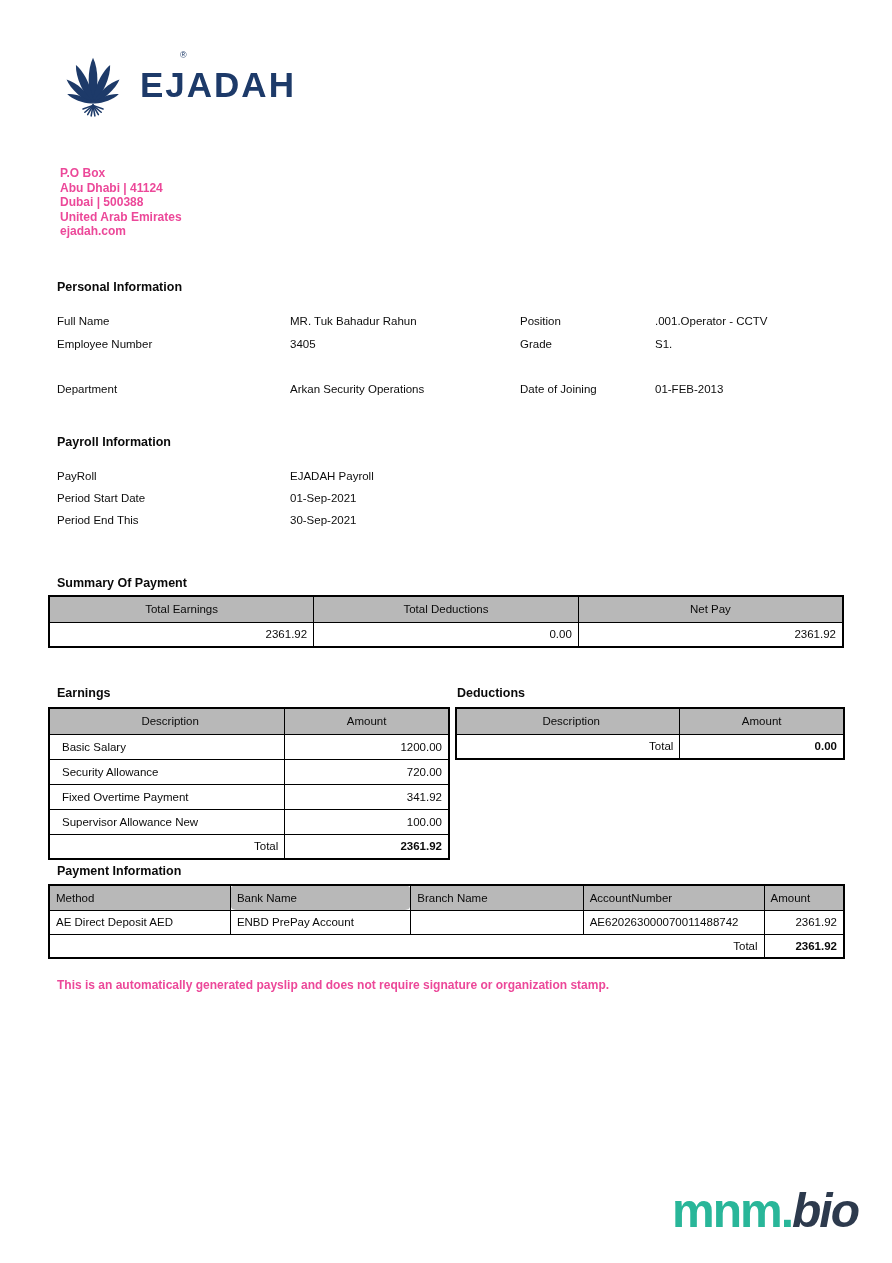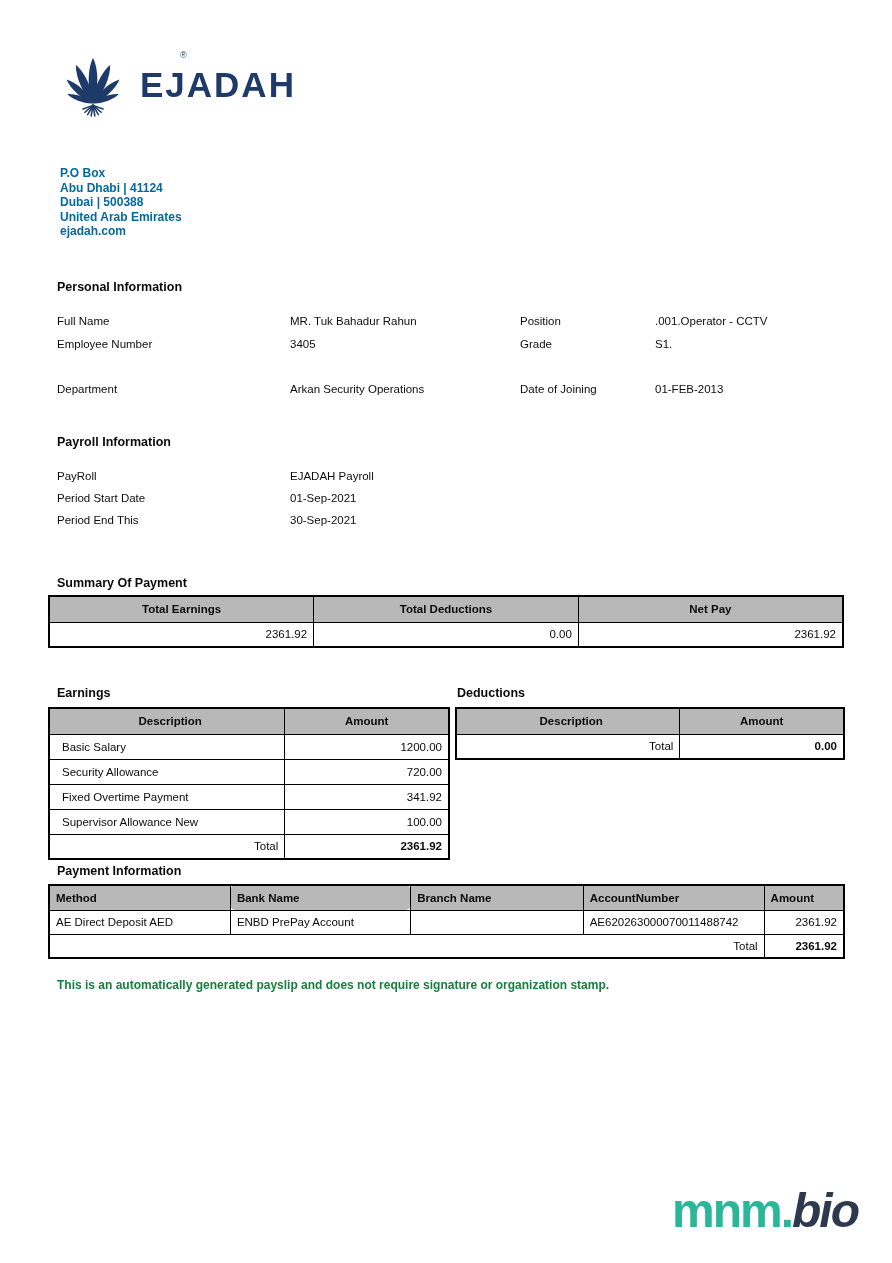--- a/index.html
+++ b/index.html
@@ -12,34 +12,34 @@
   body{background:#fff;font-family:"Liberation Sans", sans-serif;color:#0d0d0d;}
   .page{position:relative;width:892px;height:1263px;background:#fff;overflow:hidden;}
 
   
   .logo{position:absolute;left:62px;top:48px;display:flex;align-items:center;}
   .logo-mark{position:relative;width:64px;height:70px;}
   .logo-reg{position:absolute;left:118px;top:2px;font-size:9px;color:var(--brand-navy);}
   .logo-text{font-size:35px;font-weight:600;letter-spacing:2px;color:var(--brand-navy);margin-left:14px;margin-top:4px;}
 
   
-  .address{position:absolute;left:60px;top:166px;font-size:12px;font-weight:700;line-height:14.6px;color:#0369a1;}
+  .address{position:absolute;left:60px;top:166px;font-size:12px;font-weight:700;line-height:14.6px;color:#ec4899;}
 
   .section-heading{position:absolute;font-size:12.5px;font-weight:700;color:#0a0a0a;}
 
   .info-row{position:absolute;left:57px;width:800px;height:16px;font-size:11.5px;}
   .info-row .l1{position:absolute;left:0;top:0;}
   .info-row .v1{position:absolute;left:233px;top:0;}
   .info-row .l2{position:absolute;left:463px;top:0;}
   .info-row .v2{position:absolute;left:598px;top:0;}
 
   table{border-collapse:collapse;font-size:11.5px;color:#0a0a0a;}
   table, table th, table td{border:1px solid #000;}
   table{border-width:2px;}
-  th{background:var(--header-bg);font-weight:700;margin-left:28px;}
+  th{background:var(--header-bg);font-weight:400;margin-left:28px;}
   td,th{padding:0 6px;}
 
   .tbl-summary{position:absolute;left:48px;top:595px;width:796px;}
   .tbl-summary th{height:26px;text-align:center;}
   .tbl-summary td{height:25px;text-align:right;}
   .tbl-summary th{width:33.33%;}
 
   .tbl-earnings{position:absolute;left:48px;top:707px;width:402px;}
   .tbl-earnings th{height:26px;text-align:center;}
   .tbl-earnings td{height:25px;}
@@ -51,21 +51,21 @@
   .tbl-deductions td{height:25px;}
   .tbl-deductions .col-desc{width:225px;}
 
   .tbl-payment{position:absolute;left:48px;top:884px;width:797px;}
   .tbl-payment th{height:25px;text-align:left;}
   .tbl-payment td{height:24px;}
   .pay-amt{text-align:right;}
   .total-label{text-align:right;}
   .bold{font-weight:700;}
 
-  .footer-note{position:absolute;left:57px;top:978px;font-size:12px;font-weight:700;color:#15803d;}
+  .footer-note{position:absolute;left:57px;top:978px;font-size:12px;font-weight:700;color:#ec4899;}
 
   .watermark{position:absolute;right:34px;top:1146px;font-size:48px;font-weight:700;letter-spacing:-2px;white-space:nowrap;margin-top:37px;}
   .wm-prefix{color:var(--teal);}
   .wm-suffix{color:var(--dark);font-style:italic;}
 </style>
 </head>
 <body>
 
 <div class="page">
 

